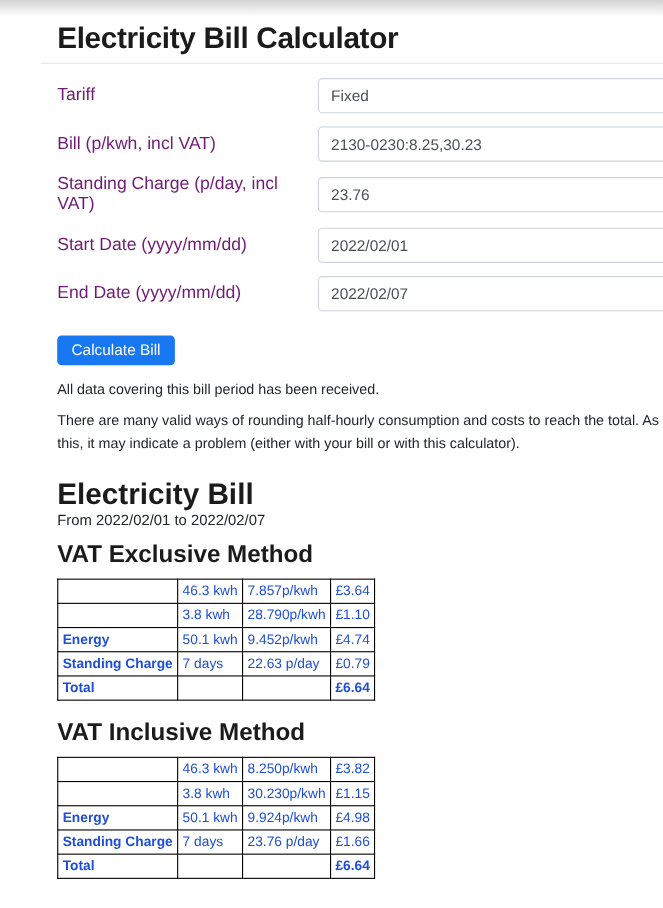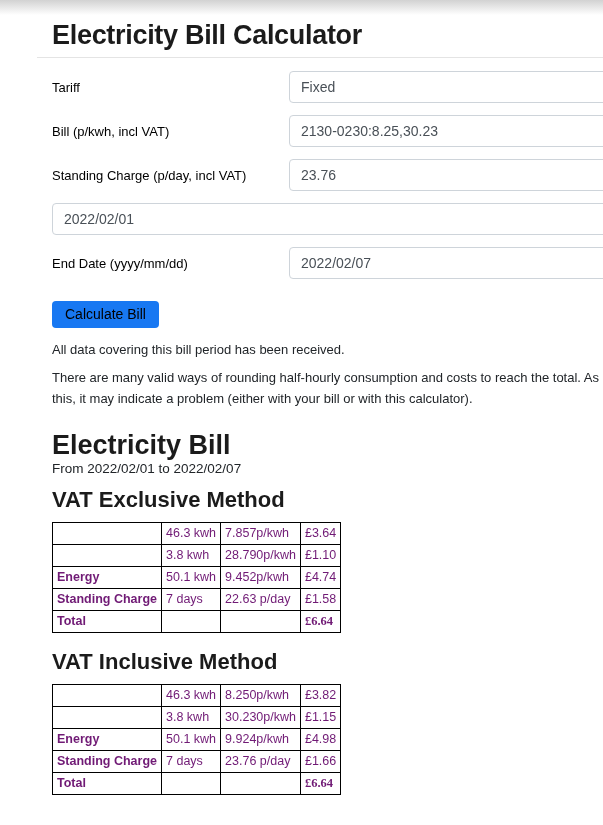--- a/index.html
+++ b/index.html
@@ -18,51 +18,51 @@
   .container { margin-left: 37px; width: 860px; }
 
   h1.page-title {
     font-size: 27px; font-weight: 700; color: #1b1b1b;
     margin: 4px 0 0 15px; line-height: 32px; letter-spacing: -0.3px;
   }
   hr.divider { border: none; border-top: 1px solid #e4e4e4; margin: 6px 0 0 0; }
 
   .form-area { margin-top: 13px; margin-left: 15px; }
   .form-row { display: flex; align-items: center; margin-bottom: 12px; }
-  .form-row label { width: 237px; flex: none; font-size: 13px; color: #000000; }
+  .form-row label { width: 237px; flex: none; font-size: 16px; color: #701a75; }
   .form-control {
     width: 560px; height: 32px; box-sizing: border-box;
     border: 1px solid #ced4da; border-radius: 4px;
     padding: 4px 11px; font-size: 14px; color: #495057;
     font-family: inherit; background: #fff; outline: none;
   }
   .btn-primary {
     margin-top: 10px; display: inline-block;
-    background: #1878f2; color: #000000;
+    background: #1878f2; color: #ffffff;
     border: none; border-radius: 4px;
     padding: 5px 13px; font-size: 14px; font-family: inherit;
     cursor: pointer; line-height: 17px;
   }
   .status-message { margin-top: 14px; font-size: 13px; line-height: 15px; }
   .rounding-note { margin-top: 10px; font-size: 13px; line-height: 21px; }
   .rounding-note div { white-space: nowrap; }
 
   h1.bill-title { font-size: 27px; font-weight: 700; color: #1b1b1b; margin: 20px 0 0 0; line-height: 32px; }
   .bill-period { font-size: 13.5px; margin-top: 0; line-height: 16px; }
   h2.method-heading { font-size: 22px; font-weight: 700; color: #1b1b1b; margin: 10px 0 0 0; line-height: 26px; }
   h2.method-heading.second { margin-top: 16px; }
 
-  table.bill-table { border-collapse: collapse; margin-top: 9px; font-size: 12.5px; color: #701a75; }
+  table.bill-table { border-collapse: collapse; margin-top: 9px; font-size: 12.5px; color: #1d4ed8; }
   .bill-table td { border: 1px solid #000000; padding: 3px 4px; height: 15px; line-height: 15px; }
   .bill-table td.c1 { min-width: 82px; margin-left: 36px; }
   .bill-table td.c2 { min-width: 48px; }
   .bill-table td.c3 { min-width: 62px; }
   .bill-table td.c4 { min-width: 28px; }
   .bill-table td.rowlabel { font-weight: 700; }
-  .bill-table td.bold { font-weight: 700; font-family: Liberation Serif, serif; }
+  .bill-table td.bold { font-weight: 700; }
 </style>
 </head>
 <body>
 
 <div class="top-shadow"></div>
 
 <div class="container">
 
   <h1 class="page-title">Electricity Bill Calculator</h1>
   <hr class="divider">
@@ -78,20 +78,21 @@
       <label>Bill (p/kwh, incl VAT)</label>
       <input class="form-control" type="text" value="2130-0230:8.25,30.23" style="">
     </div>
 
     <div class="form-row">
       <label>Standing Charge (p/day, incl VAT)</label>
       <input class="form-control" type="text" value="23.76" style="">
     </div>
 
     <div class="form-row">
+      <label>Start Date (yyyy/mm/dd)</label>
       <input class="form-control" type="text" value="2022/02/01" style="">
     </div>
 
     <div class="form-row">
       <label>End Date (yyyy/mm/dd)</label>
       <input class="form-control" type="text" value="2022/02/07" style="">
     </div>
 
     <button class="btn-primary">Calculate Bill</button>
 
@@ -124,21 +125,21 @@
         <tr>
           <td class="c1 rowlabel">Energy</td>
           <td class="c2">50.1 kwh</td>
           <td class="c3">9.452p/kwh</td>
           <td class="c4">£4.74</td>
         </tr>
         <tr>
           <td class="c1 rowlabel">Standing Charge</td>
           <td class="c2">7 days</td>
           <td class="c3">22.63 p/day</td>
-          <td class="c4">£1.58</td>
+          <td class="c4">£0.79</td>
         </tr>
         <tr>
           <td class="c1 rowlabel">Total</td>
           <td class="c2"></td>
           <td class="c3"></td>
           <td class="c4 bold">£6.64</td>
         </tr>
       </tbody>
     </table>
 

